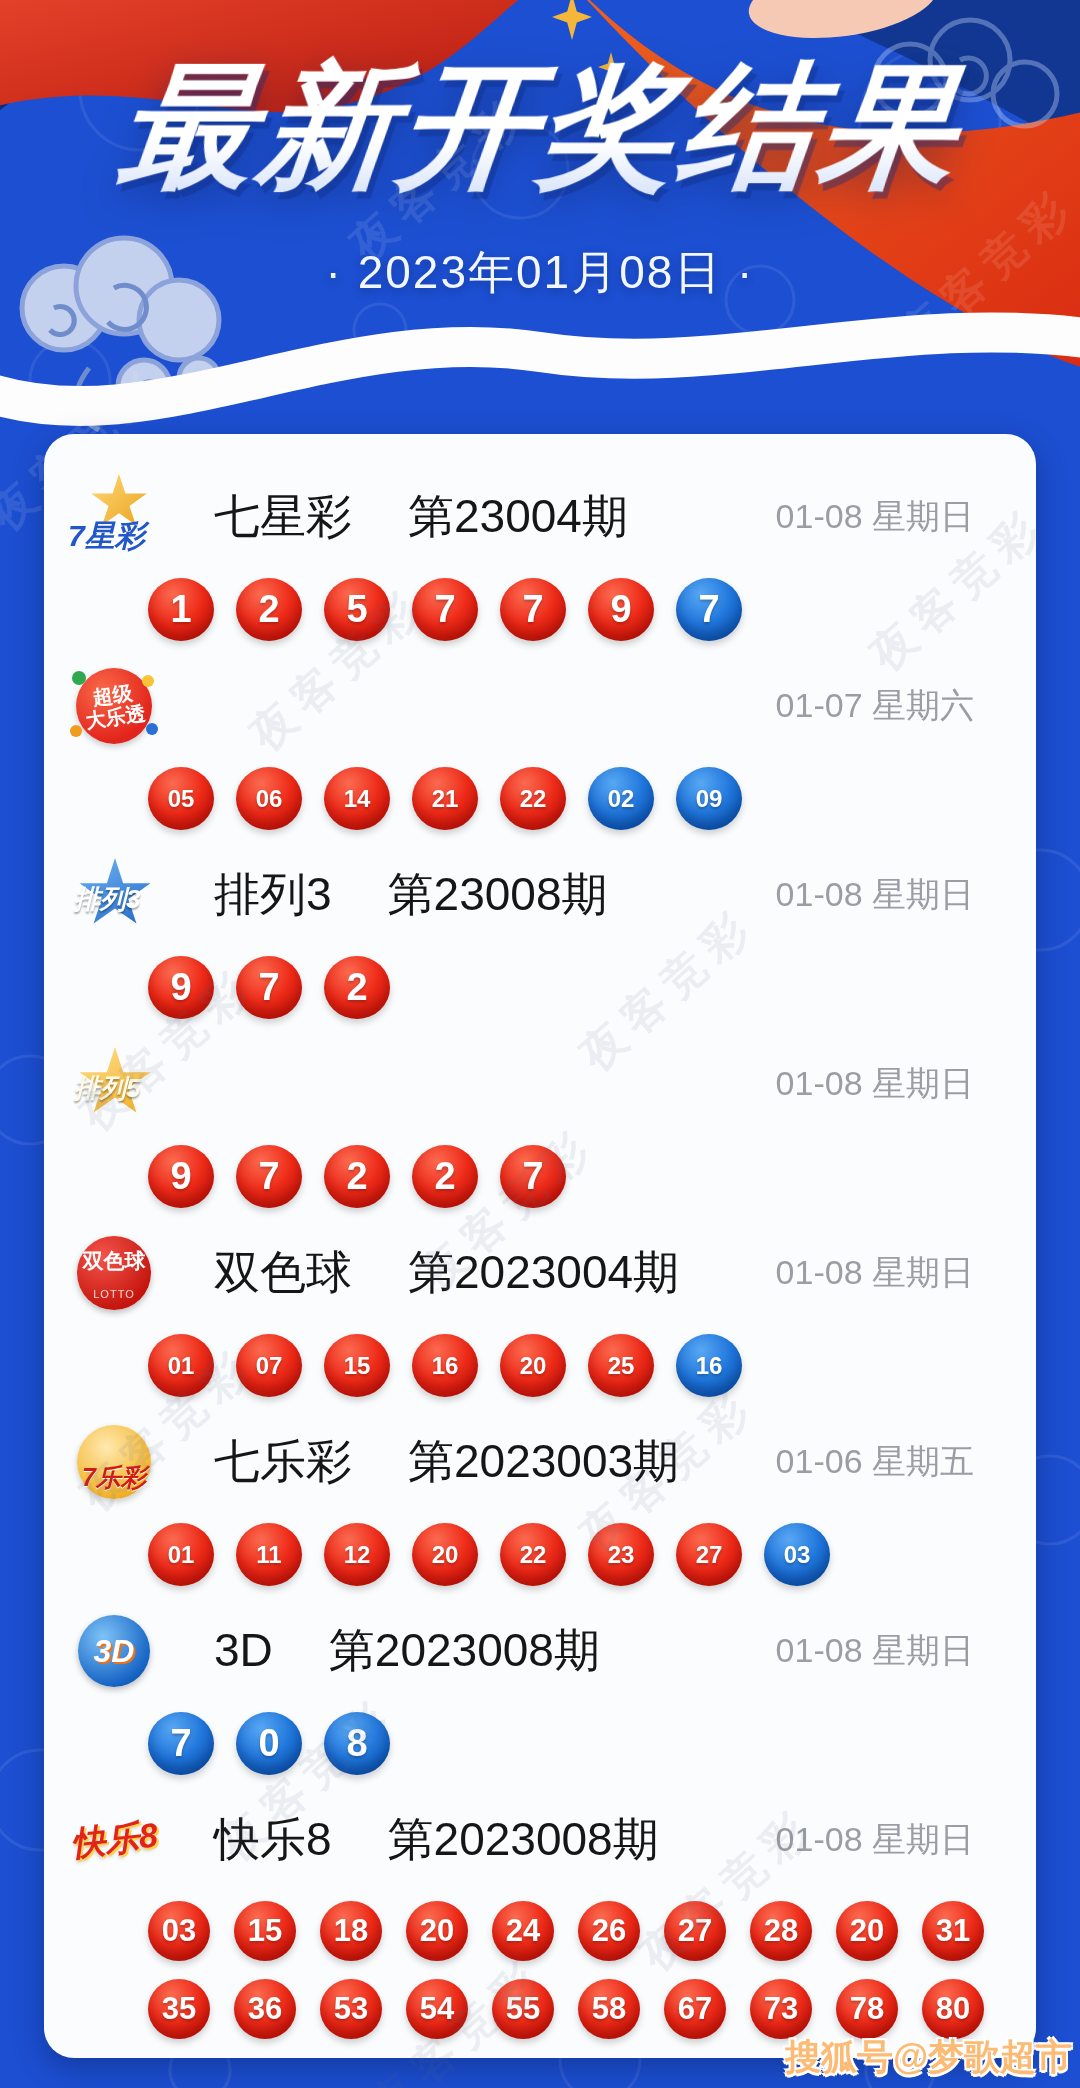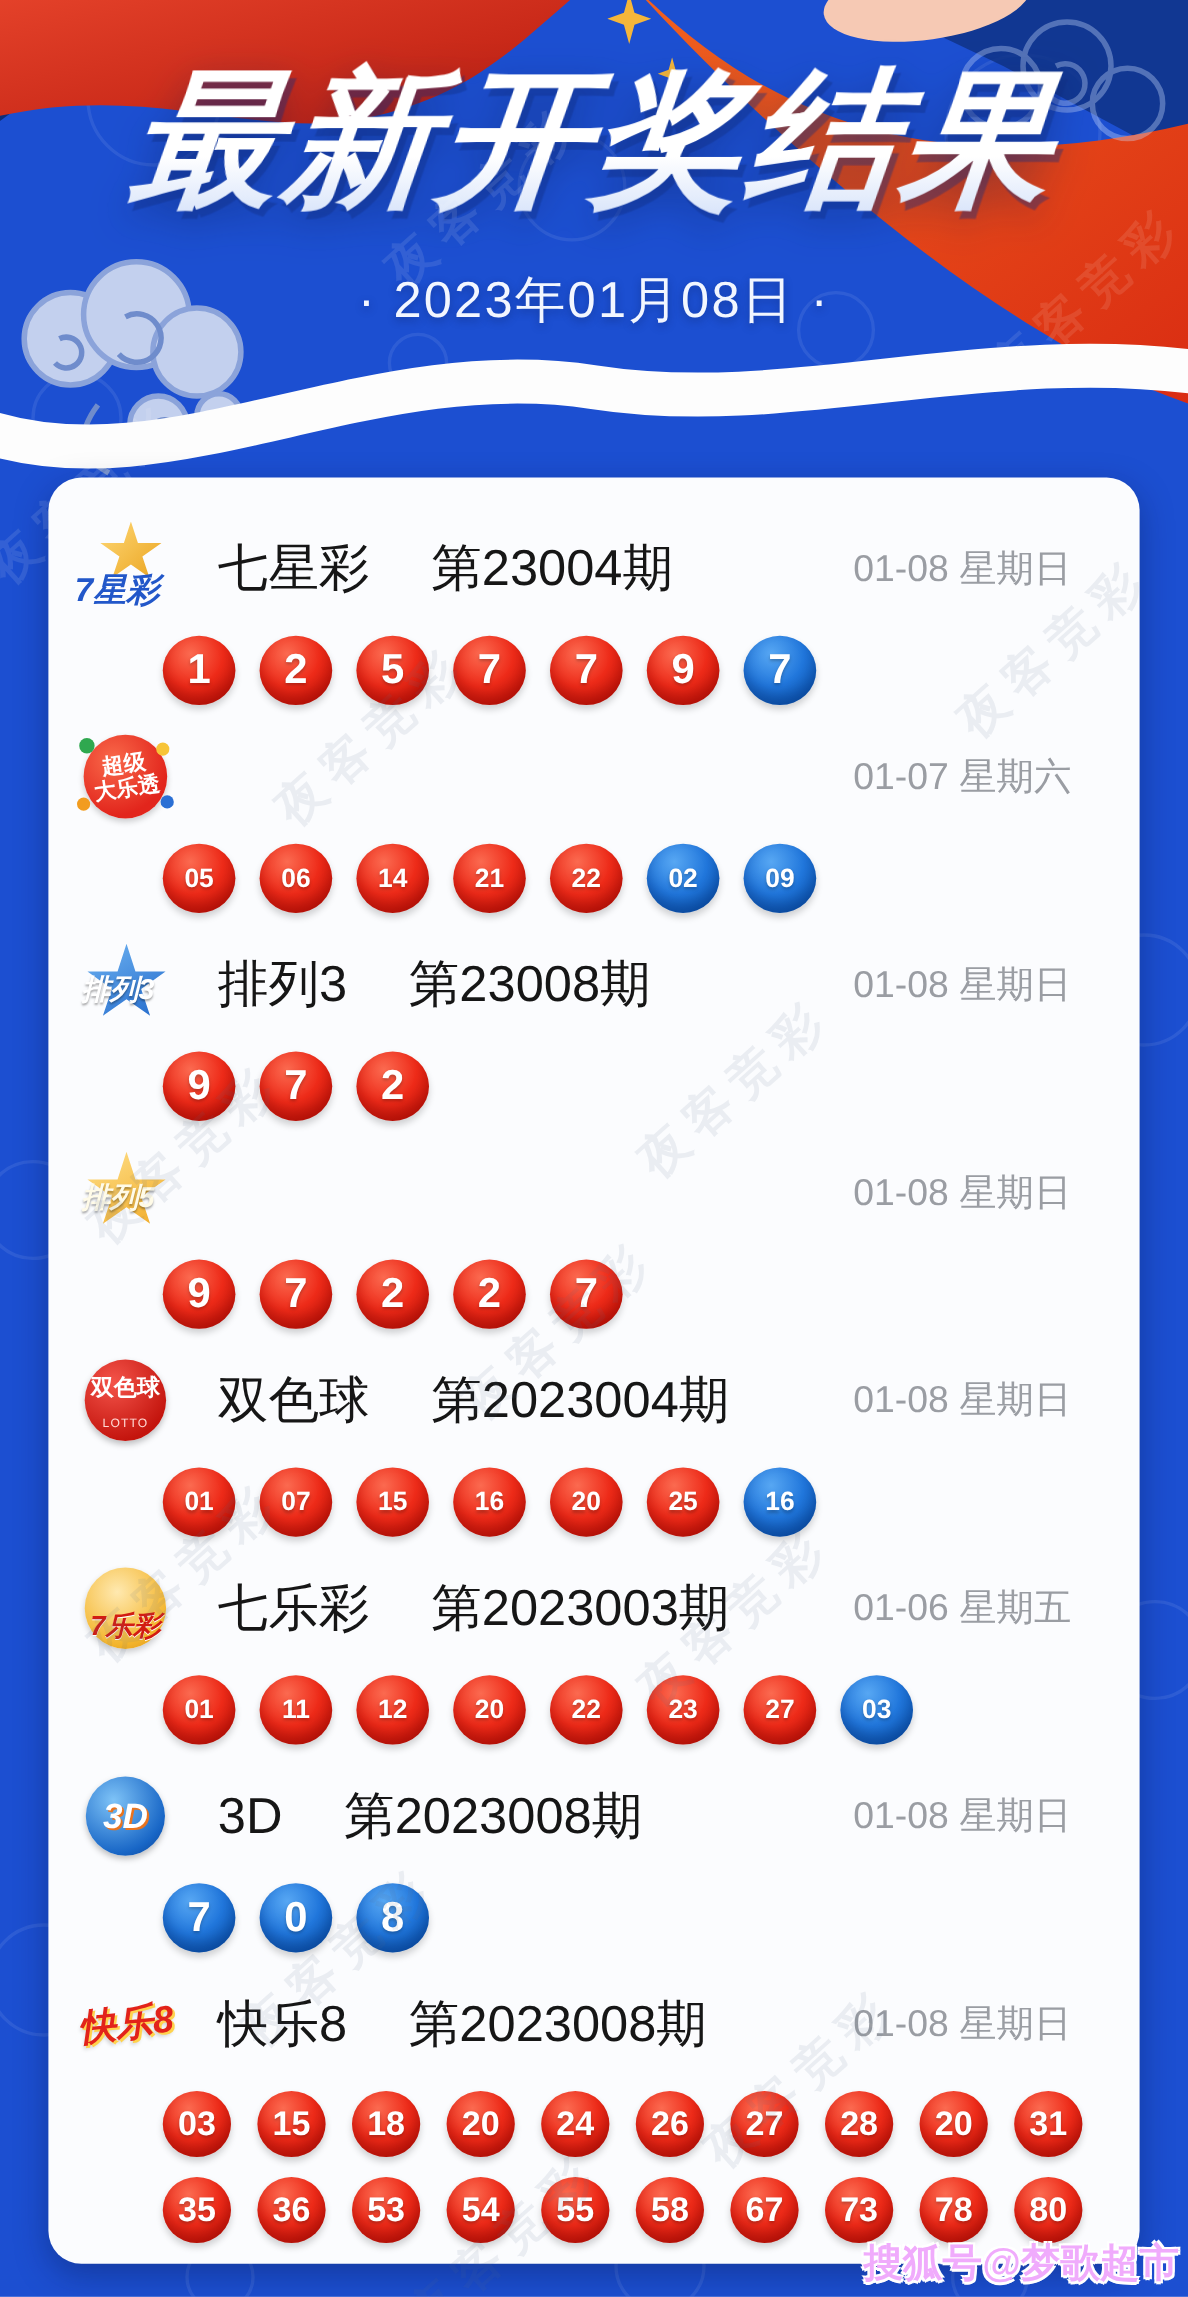--- a/index.html
+++ b/index.html
@@ -37,21 +37,21 @@
 
   
   .card{position:absolute;left:44px;top:434px;width:992px;height:1624px;
         background:#fbfcfe;border-radius:30px;box-shadow:0 10px 30px rgba(5,20,70,.35);
         overflow:hidden;}
   .rows{position:absolute;inset:0;padding:42px 18px 0 0;box-sizing:border-box;}
   .row{margin:0 0 24px 0;}
   .row-head{display:flex;align-items:center;height:82px;padding:0 44px 0 22px;}
   .logo{width:96px;height:82px;flex:0 0 96px;position:relative;display:flex;
         align-items:center;justify-content:center;}
-  .row-title{margin-left:36px;font-size:46px;color:#161616;white-space:nowrap;}
+  .row-title{margin-left:52px;font-size:46px;color:#161616;white-space:nowrap;}
   .row-title .issue{margin-left:56px;}
   .row-date{margin-left:auto;font-size:34px;color:#9a9da3;white-space:nowrap;}
   .balls{display:flex;flex-wrap:wrap;gap:22px 22px;margin:20px 0 0 104px;width:880px;}
   .ball{width:66px;height:63px;border-radius:50%;display:flex;align-items:center;
         justify-content:center;color:#fff;font-weight:bold;font-size:38px;
         text-shadow:0 2px 3px rgba(0,0,0,.25);}
   .ball.two{font-size:24px;}
   .ball.red{background:radial-gradient(circle at 38% 26%,#fb6a50 0%,#ee2b19 48%,#c01307 88%);
             box-shadow:inset 0 -9px 12px rgba(130,0,0,.35),0 4px 7px rgba(0,0,0,.18);}
   .ball.blue{background:radial-gradient(circle at 38% 26%,#57a7f3 0%,#2177dc 48%,#0a53ad 88%);
@@ -84,21 +84,21 @@
                  display:flex;align-items:center;justify-content:center;box-shadow:0 3px 6px rgba(0,0,0,.25);}
   .logo-3d .logo-txt{font-size:32px;font-weight:bold;font-style:italic;color:#fff;text-shadow:2px 2px 0 #e8731f;}
   .logo-kl8 .logo-txt{font-size:34px;font-weight:bold;font-style:italic;color:#e2231a;
                       text-shadow:2px 2px 0 #ffd34d,0 3px 4px rgba(0,0,0,.2);transform:rotate(-6deg);}
 
   
   .wm{position:absolute;font-size:44px;letter-spacing:10px;white-space:nowrap;
       transform:rotate(-42deg);pointer-events:none;font-weight:bold;}
   .wm.on-blue{color:rgba(255,255,255,.10);}
   .wm.on-card{color:rgba(90,105,140,.10);}
-  .sohu-credit{position:absolute;right:8px;bottom:6px;font-size:36px;font-weight:bold;color:#f0abfc;
+  .sohu-credit{position:absolute;right:8px;bottom:6px;font-size:36px;font-weight:bold;color:#fdba74;
       text-shadow:-2px -2px 0 #fff,2px -2px 0 #fff,-2px 2px 0 #fff,2px 2px 0 #fff,0 3px 0 #fff;}
 </style>
 </head>
 <body>
 
 <div class="stage">
 
   <svg class="bg-pattern" width="1080" height="2088">
     <circle cx="140" cy="90" r="60"></circle>
       <circle cx="300" cy="60" r="30"></circle>

